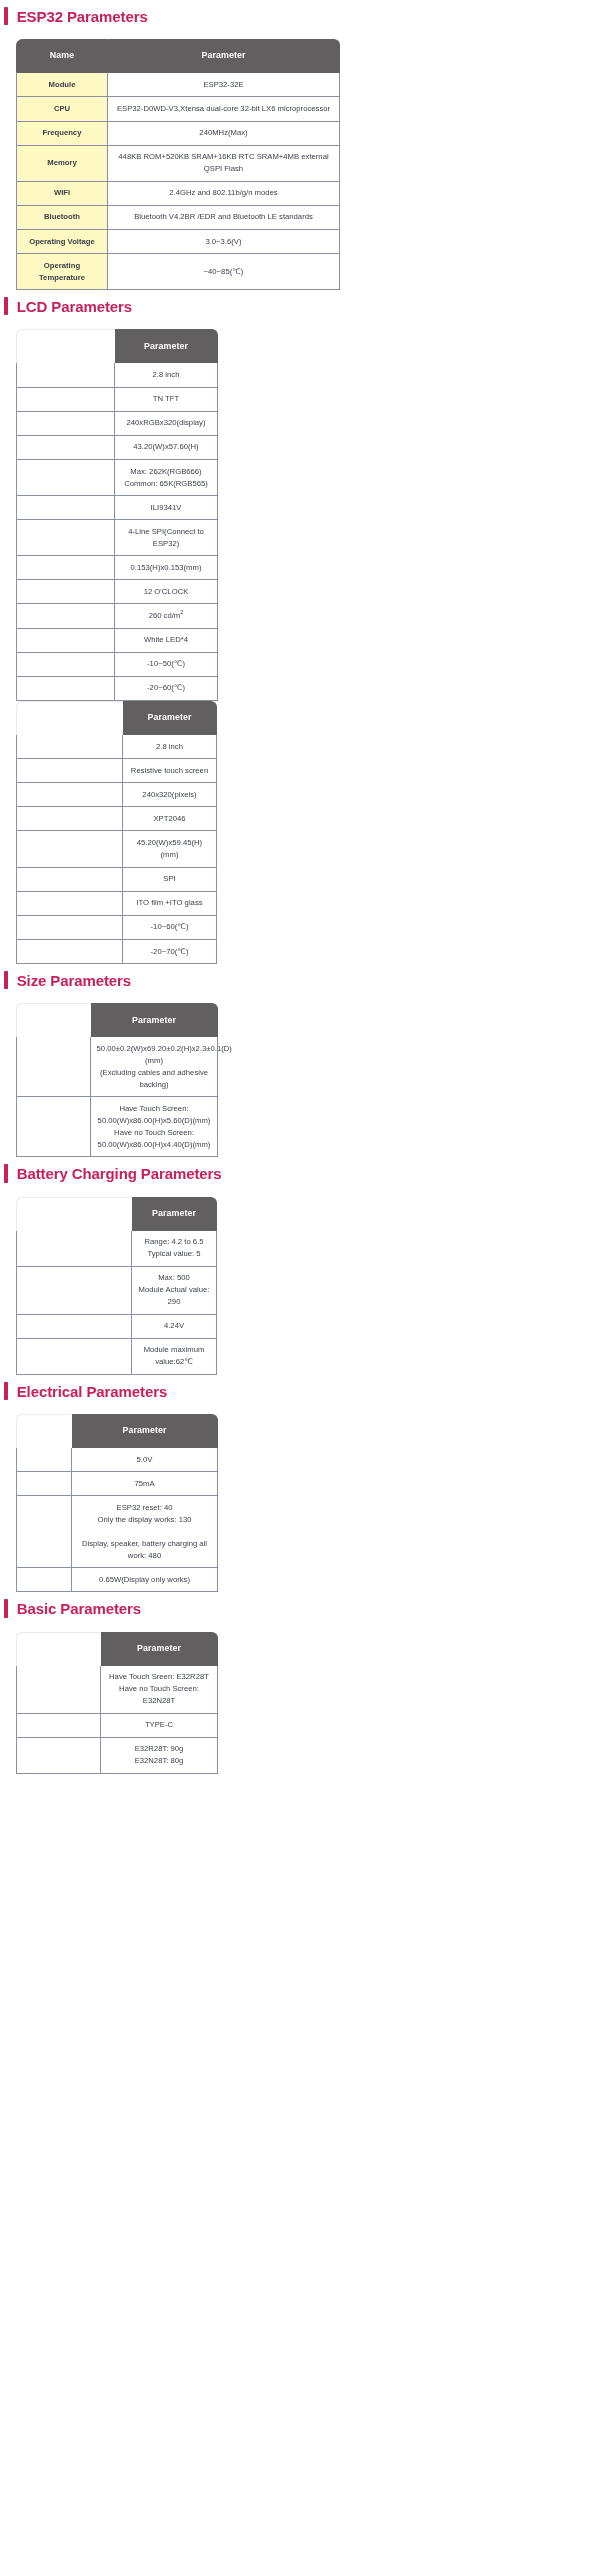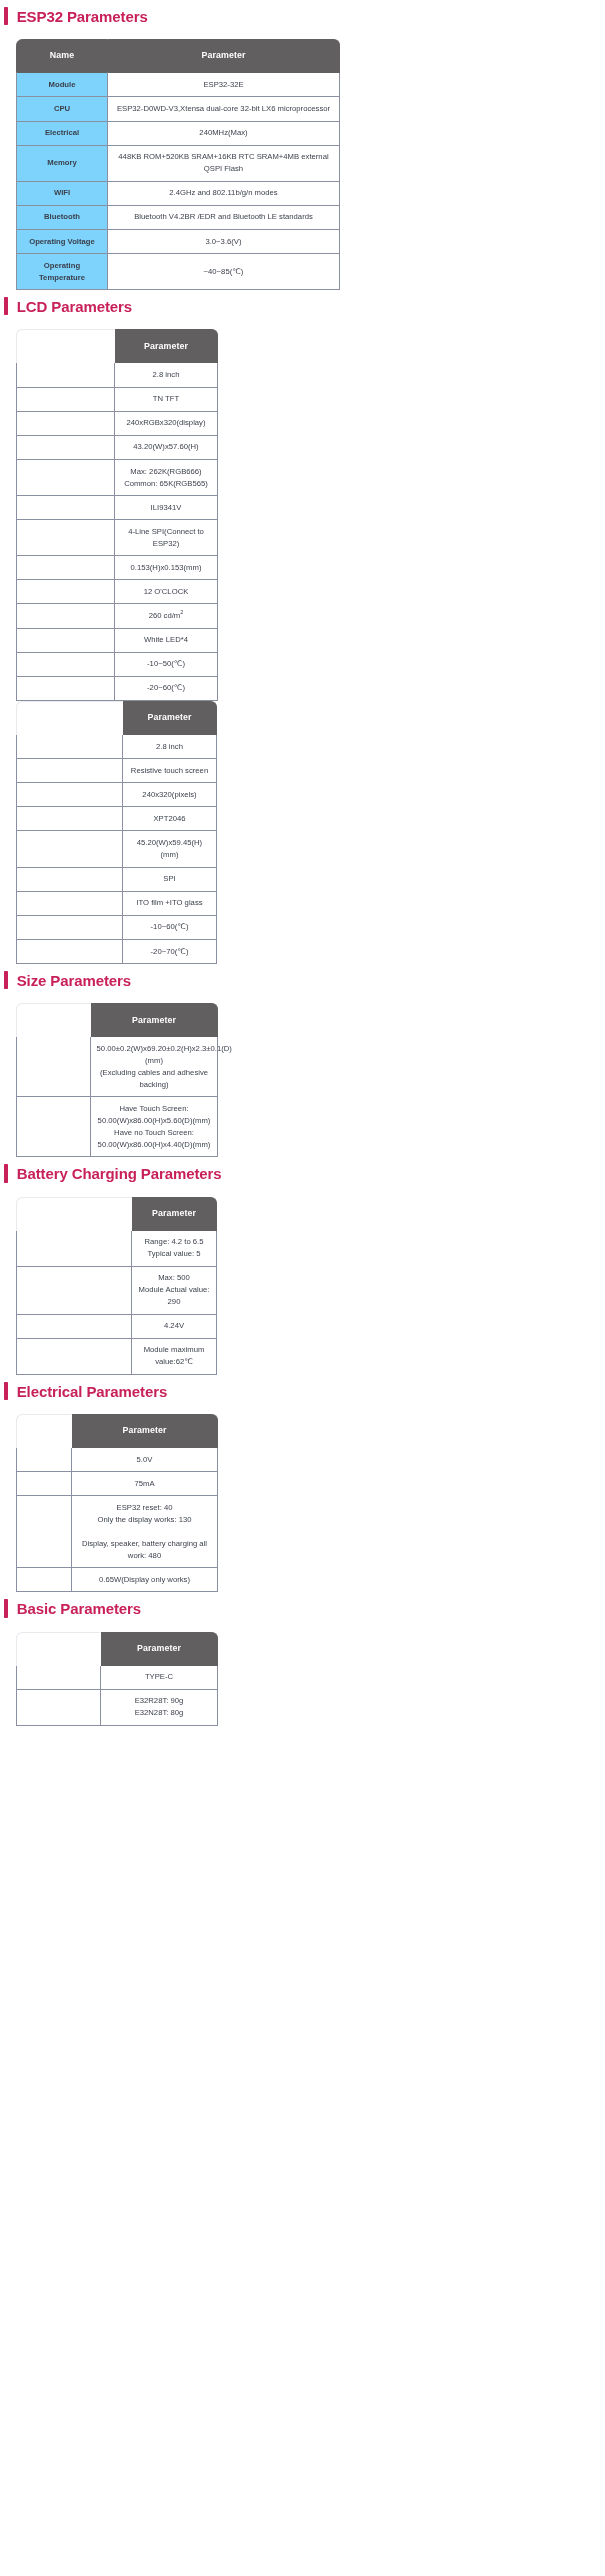--- a/index.html
+++ b/index.html
@@ -96,21 +96,21 @@
   table.ptable thead th.blank-head {
     background: #ffffff;
     border-color: #ffffff;
     border-top: 0.7px solid #e9e9ee;
     border-left: 0.7px solid #e9e9ee;
     border-bottom: none;
     border-top-left-radius: 6.3px;
     color: #ffffff;
   }
   table.ptable tbody td.name-cell {
-    background: #7dd3fc;
+    background: #fef9c3;
     font-weight: 700;
     font-size: 7.7px;
     color: #3a3f4a;
   }
   table.ptable tbody td.name-cell.empty {
     background: #ffffff;
     font-weight: 400;
   }
   .multiline { white-space: pre-line; }
   sup { font-size: 0.72em; vertical-align: super; line-height: 0; }
@@ -140,21 +140,21 @@
             <tbody>
               <tr>
                 <td class="name-cell">Module</td>
                 <td class="multiline">ESP32-32E</td>
               </tr>
               <tr>
                 <td class="name-cell">CPU</td>
                 <td class="multiline">ESP32-D0WD-V3,Xtensa dual-core 32-bit LX6 microprocessor</td>
               </tr>
               <tr>
-                <td class="name-cell">Electrical</td>
+                <td class="name-cell">Frequency</td>
                 <td class="multiline">240MHz(Max)</td>
               </tr>
               <tr>
                 <td class="name-cell">Memory</td>
                 <td class="multiline">448KB ROM+520KB SRAM+16KB RTC SRAM+4MB external QSPI Flash</td>
               </tr>
               <tr>
                 <td class="name-cell">WIFI</td>
                 <td class="multiline">2.4GHz and 802.11b/g/n modes</td>
               </tr>
@@ -429,20 +429,25 @@
             </colgroup>
             <thead>
               <tr>
                 <th class="blank-head"></th>
                 <th>Parameter</th>
               </tr>
             </thead>
             <tbody>
               <tr>
                 <td class="name-cell empty"></td>
+                <td class="multiline">Have Touch Sreen: E32R28T
+Have no Touch Screen: E32N28T</td>
+              </tr>
+              <tr>
+                <td class="name-cell empty"></td>
                 <td class="multiline">TYPE-C</td>
               </tr>
               <tr>
                 <td class="name-cell empty"></td>
                 <td class="multiline">E32R28T: 90g
 E32N28T: 80g</td>
               </tr>
             </tbody>
           </table>
         </div>

